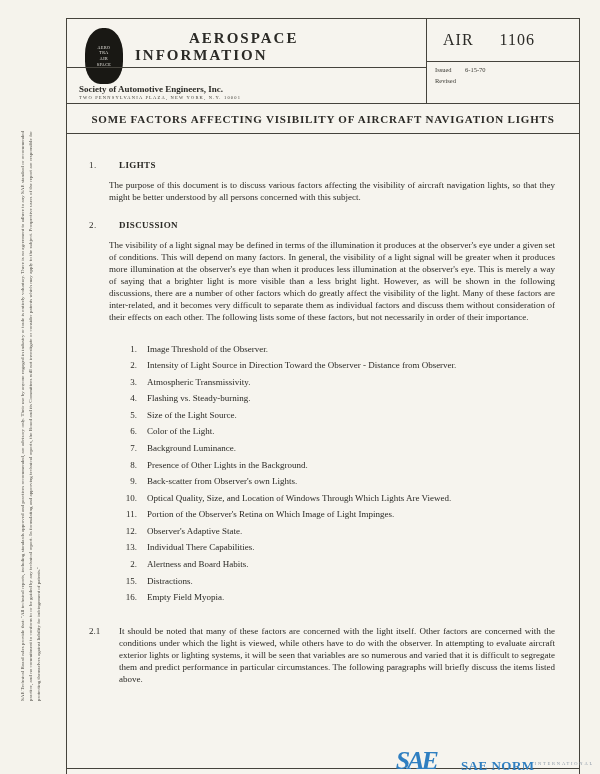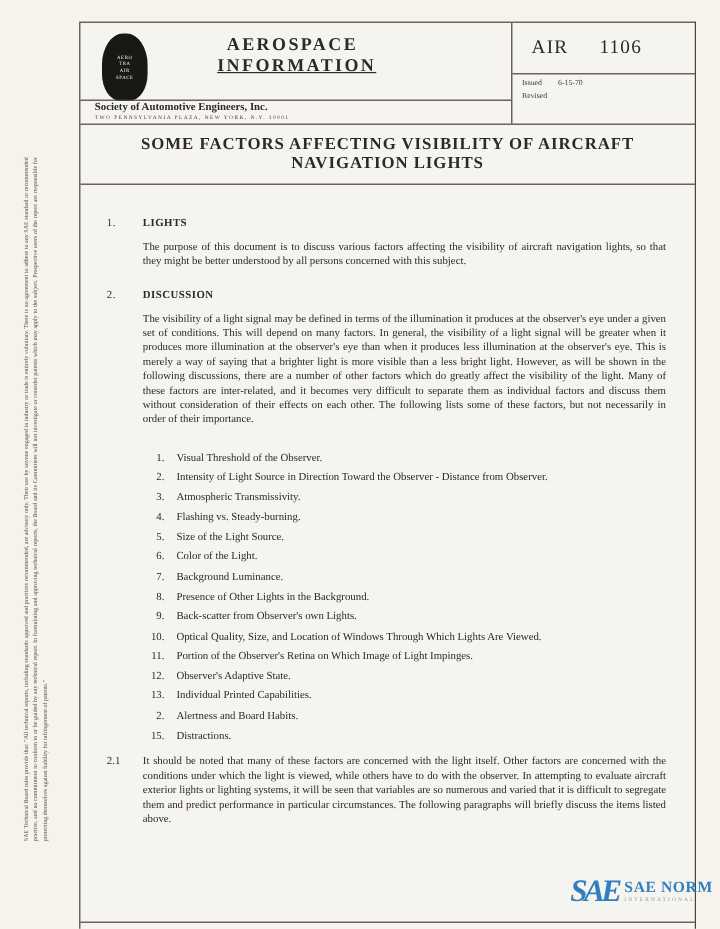--- a/index.html
+++ b/index.html
@@ -29,59 +29,59 @@
   .header{display:flex;border-bottom:1px solid #45433c;height:84px;flex:0 0 auto;}
   .header-left{flex:0 0 360px;position:relative;border-right:1px solid #45433c;box-sizing:border-box;}
   .emblem{
     position:absolute;left:18px;top:9px;width:38px;height:56px;
     background:#191814;border-radius:46% 46% 40% 40%;
     display:flex;flex-direction:column;align-items:center;justify-content:center;
     color:#f6f4ee;font-size:4px;line-height:1.4;letter-spacing:0.5px;text-align:center;
   }
   .report-type{padding-top:11px;font-weight:bold;font-size:15px;letter-spacing:2px;line-height:1.1;}
   .rt1{margin-left:122px;}
-  .rt2{margin-left:114px;text-decoration:underline;}
+  .rt2{margin-left:68px;}
   .rt3{margin-left:226px;}
-  .org{position:absolute;left:0;right:0;bottom:0;border-top:1px solid #45433c;padding:0 0 3px 12px;}
+  .org{position:absolute;left:0;right:0;bottom:0;border-top:1px solid #45433c;padding:16px 0 3px 12px;}
   .org-name{font-weight:bold;font-size:9px;}
   .org-address{font-size:4.5px;letter-spacing:1.2px;margin-top:1px;color:#3c3b34;}
   .header-right{flex:1;display:flex;flex-direction:column;}
   .doc-code{flex:0 0 42px;display:flex;align-items:center;gap:26px;padding-left:16px;font-size:16px;letter-spacing:1px;}
   .issue-rows{border-top:1px solid #45433c;flex:1;padding:4px 8px;font-size:6.5px;color:#3c3b34;}
   .issue-row{display:flex;margin-bottom:4px;}
   .issue-lbl{width:30px;}
   
   .title-bar{
     border-bottom:1px solid #45433c;text-align:center;
-    font-weight:bold;font-size:14px;letter-spacing:0.8px;
+    font-weight:bold;font-size:11px;letter-spacing:0.8px;
     padding:9px 0 8px 0;flex:0 0 auto;
   }
   
   .doc-body{flex:1;padding:26px 24px 0 22px;font-size:9px;line-height:1.33;}
   .section{margin-bottom:16px;}
   .sec-head{display:flex;font-weight:bold;font-size:9px;letter-spacing:0.4px;}
   .sec-num{width:30px;font-weight:normal;}
-  .para{margin:8px 0 0 30px;text-align:justify;}
+  .para{margin:8px 0 0 20px;text-align:justify;}
   .factors{margin:20px 0 0 30px;}
   .factor-item{display:flex;margin-bottom:4.6px;}
   .factor-num{width:18px;text-align:right;padding-right:10px;flex:0 0 auto;}
   .factor-text{flex:1;}
-  .subsection{display:flex;margin-top:10px;}
+  .subsection{display:flex;margin-top:22px;}
   .sub-num{width:30px;flex:0 0 auto;}
   .sub-body{flex:1;text-align:justify;margin:0;}
   
   .doc-footer{
     flex:0 0 auto;border-top:1px solid #45433c;
     display:flex;justify-content:space-between;align-items:center;
     padding:7px 38px 8px 38px;font-size:6.5px;color:#3c3b34;
   }
   
-  .watermark{position:absolute;right:6px;bottom:20px;display:flex;align-items:flex-start;gap:0;}
+  .watermark{position:absolute;right:6px;bottom:2px;display:flex;align-items:flex-end;gap:20px;}
   .wm-sae{font-size:26px;font-weight:bold;font-style:italic;color:#2f7fc1;letter-spacing:-3px;line-height:0.85;padding-right:5px;}
-  .wm-right{display:flex;flex-direction:column;}
+  .wm-right{display:flex;flex-direction:row;}
   .wm-name{font-size:13px;font-weight:bold;color:#2f7fc1;letter-spacing:0.5px;line-height:1;}
   .wm-sub{font-size:4.5px;color:#8a97a5;letter-spacing:1.8px;margin-top:2px;}
 </style>
 </head>
 <body>
 
 <div class="page">
 
   <div class="sidebar-note">SAE Technical Board rules provide that: "All technical reports, including standards approved and practices recommended, are advisory only. Their use by anyone engaged in industry or trade is entirely voluntary. There is no agreement to adhere to any SAE standard or recommended practice, and no commitment to conform to or be guided by any technical report. In formulating and approving technical reports, the Board and its Committees will not investigate or consider patents which may apply to the subject. Prospective users of the report are responsible for protecting themselves against liability for infringement of patents."</div>
 
@@ -138,21 +138,21 @@
         <div class="sec-head">
           <span class="sec-num">2.</span>
           <span class="sec-title">DISCUSSION</span>
         </div>
         <p class="para">The visibility of a light signal may be defined in terms of the illumination it produces at the observer's eye under a given set of conditions.  This will depend on many factors.  In general, the visibility of a light signal will be greater when it produces more illumination at the observer's eye than when it produces less illumination at the observer's eye.  This is merely a way of saying that a brighter light is more visible than a less bright light.  However, as will be shown in the following discussions, there are a number of other factors which do greatly affect the visibility of the light.  Many of these factors are inter-related, and it becomes very difficult to separate them as individual factors and discuss them without consideration of their effects on each other.  The following lists some of these factors, but not necessarily in order of their importance.</p>
       </div>
 
       <div class="factors">
         <div class="factor-item">
             <span class="factor-num">1.</span>
-            <span class="factor-text">Visual Threshold of the Observer.</span>
+            <span class="factor-text">Image Threshold of the Observer.</span>
           </div>
         <div class="factor-item">
             <span class="factor-num">2.</span>
             <span class="factor-text">Intensity of Light Source in Direction Toward the Observer - Distance from Observer.</span>
           </div>
         <div class="factor-item">
             <span class="factor-num">3.</span>
             <span class="factor-text">Atmospheric Transmissivity.</span>
           </div>
         <div class="factor-item">
@@ -186,29 +186,33 @@
         <div class="factor-item">
             <span class="factor-num">11.</span>
             <span class="factor-text">Portion of the Observer's Retina on Which Image of Light Impinges.</span>
           </div>
         <div class="factor-item">
             <span class="factor-num">12.</span>
             <span class="factor-text">Observer's Adaptive State.</span>
           </div>
         <div class="factor-item">
             <span class="factor-num">13.</span>
-            <span class="factor-text">Individual Printed Capabilities.</span>
+            <span class="factor-text">Individual There Capabilities.</span>
           </div>
         <div class="factor-item">
             <span class="factor-num">2.</span>
             <span class="factor-text">Alertness and Board Habits.</span>
           </div>
         <div class="factor-item">
             <span class="factor-num">15.</span>
             <span class="factor-text">Distractions.</span>
+          </div>
+        <div class="factor-item">
+            <span class="factor-num">16.</span>
+            <span class="factor-text">Empty Field Myopia.</span>
           </div>
       </div>
 
       <div class="subsection">
         <span class="sub-num">2.1</span>
         <p class="sub-body">It should be noted that many of these factors are concerned with the light itself.  Other factors are concerned with the conditions under which the light is viewed, while others have to do with the observer.  In attempting to evaluate aircraft exterior lights or lighting systems, it will be seen that variables are so numerous and varied that it is difficult to segregate them and predict performance in particular circumstances.  The following paragraphs will briefly discuss the items listed above.</p>
       </div>
 
     </div>
 

